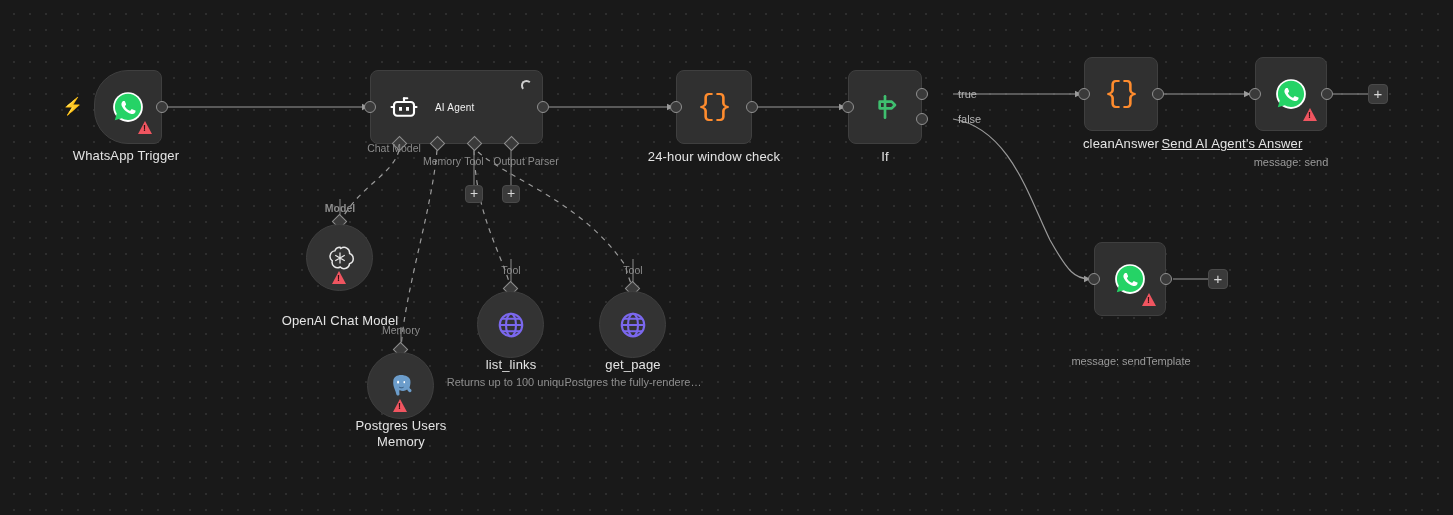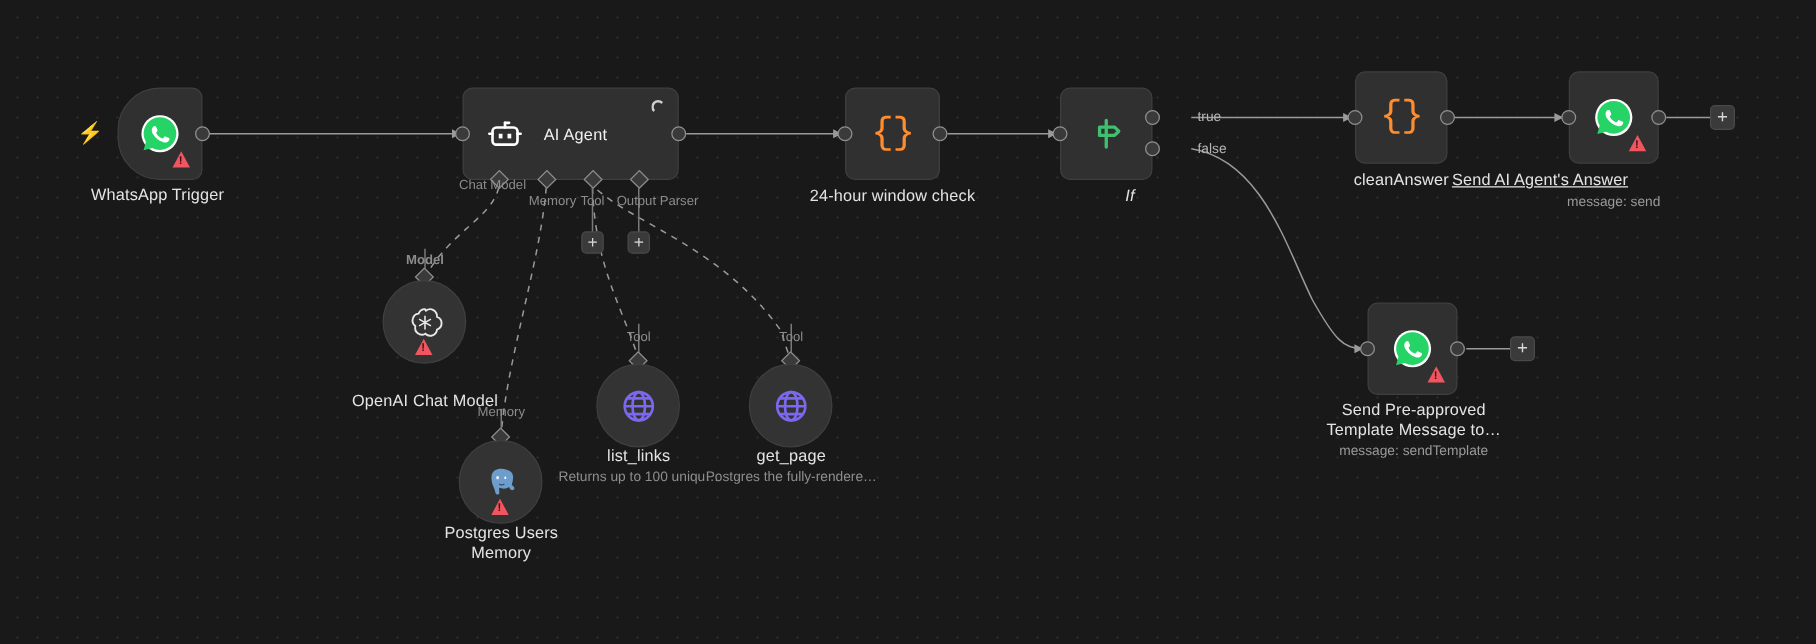--- a/index.html
+++ b/index.html
@@ -44,21 +44,21 @@
   .node .nicon { display: flex; align-items: center; justify-content: center; }
 
   
   .node.agent {
     justify-content: flex-start;
     padding-left: 18px;
     gap: 16px;
   }
   .agent-title {
     color: #f0f0f0;
-    font-size: 13px;
+    font-size: 10px;
     letter-spacing: .2px;
     white-space: nowrap;
   }
 
   
   .node.round {
     border-radius: 50%;
     background: #333333;
     border: 1px solid #3f3f3f;
   }
@@ -286,21 +286,21 @@
         <path d="M12 4v16"></path>
         <path d="M8 8h9l2.5 2.5L17 13H8z"></path>
       </svg>
     </span>
   </div>
   <div class="port" style="left:842px; top:101px;"></div>
   <div class="port" style="left:916px; top:88px;"></div>
   <div class="port" style="left:916px; top:113px;"></div>
   <div class="port-label" style="left:930px; top:88px;">true</div>
   <div class="port-label" style="left:930px; top:113px;">false</div>
-  <div class="caption" style="left:854px; top:149px; width:100px;font-style:italic;">If</div>
+  <div class="caption" style="left:835px; top:149px; width:100px;">If</div>
 
   <div class="node" style="left:1084px; top:57px; width:74px; height:74px;">
     <span class="code-glyph">{}</span>
   </div>
   <div class="port" style="left:1078px; top:88px;"></div>
   <div class="port" style="left:1152px; top:88px;"></div>
   <div class="caption" style="left:1057px; top:136px; width:128px;">cleanAnswer</div>
 
   <div class="node" style="left:1255px; top:57px; width:72px; height:74px;">
     <span class="nicon">
@@ -324,22 +324,20 @@
         <circle cx="16" cy="16" r="14" fill="#ffffff"></circle>
         <path d="M16 3.6C9.2 3.6 3.7 9.1 3.7 15.9c0 2.2.6 4.3 1.7 6.1L3.6 28.4l6.6-1.7c1.7 1 3.7 1.5 5.8 1.5 6.8 0 12.3-5.5 12.3-12.3S22.8 3.6 16 3.6z" fill="#25D366"></path>
         <path d="M22.2 19c-.3-.2-1.9-.9-2.2-1s-.5-.2-.7.2-.8 1-1 1.2-.4.2-.7.1c-.3-.2-1.4-.5-2.6-1.6-1-.9-1.6-2-1.8-2.3s0-.5.1-.7l.5-.6c.2-.2.2-.3.3-.5s0-.4 0-.6-.7-1.7-1-2.3c-.3-.6-.5-.5-.7-.5h-.6c-.2 0-.6.1-.9.4s-1.1 1.1-1.1 2.7 1.2 3.1 1.3 3.3c.2.2 2.3 3.6 5.6 4.9.8.3 1.4.5 1.9.7.8.2 1.5.2 2.1.1.6-.1 1.9-.8 2.2-1.6.3-.8.3-1.4.2-1.6-.1-.1-.3-.2-.6-.3z" fill="#ffffff"></path>
       </svg>
     </span>
     <span class="warn" style="right:9px; bottom:9px;"></span>
   </div>
   <div class="port" style="left:1088px; top:273px;"></div>
   <div class="port" style="left:1160px; top:273px;"></div>
   <div class="plus big" style="left:1208px; top:269px;">+</div>
-  <div class="caption" style="left:1045px; top:320px; width:172px;">Send Pre-approved
-Template Message to…</div>
   <div class="subcaption" style="left:1045px; top:354px; width:172px;">message: sendTemplate</div>
 
   <div class="sub-label" style="left:305px; top:202px; width:70px;font-weight:bold;">Model</div>
   <div class="diamond" style="left:334px; top:216px;"></div>
   <div class="node round" style="left:306px; top:224px; width:67px; height:67px;">
     <span class="nicon">
       <svg width="30" height="30" viewBox="0 0 24 24" fill="none" stroke="#e8e8e8" stroke-width="1.2">
         <path d="M12 3.4c-1.9 0-3.5 1.2-4.1 2.9-1.8.2-3.3 1.5-3.7 3.3-.5 1.8.2 3.6 1.6 4.7-.4 1.7.2 3.5 1.6 4.6 1.4 1.1 3.3 1.2 4.8.3 1.2 1.2 3 1.6 4.6 1 1.6-.6 2.7-2 2.9-3.7 1.7-.6 2.9-2.2 2.9-4 0-1.9-1.2-3.5-2.9-4.1.1-1.8-.8-3.4-2.3-4.3-1.5-.9-3.4-.7-4.8.3z" stroke="#e8e8e8"></path>
         <path d="M12 7.6v8.8M8.2 9.8l7.6 4.4M8.2 14.2l7.6-4.4" stroke="#e8e8e8" stroke-width="1"></path>
       </svg>

